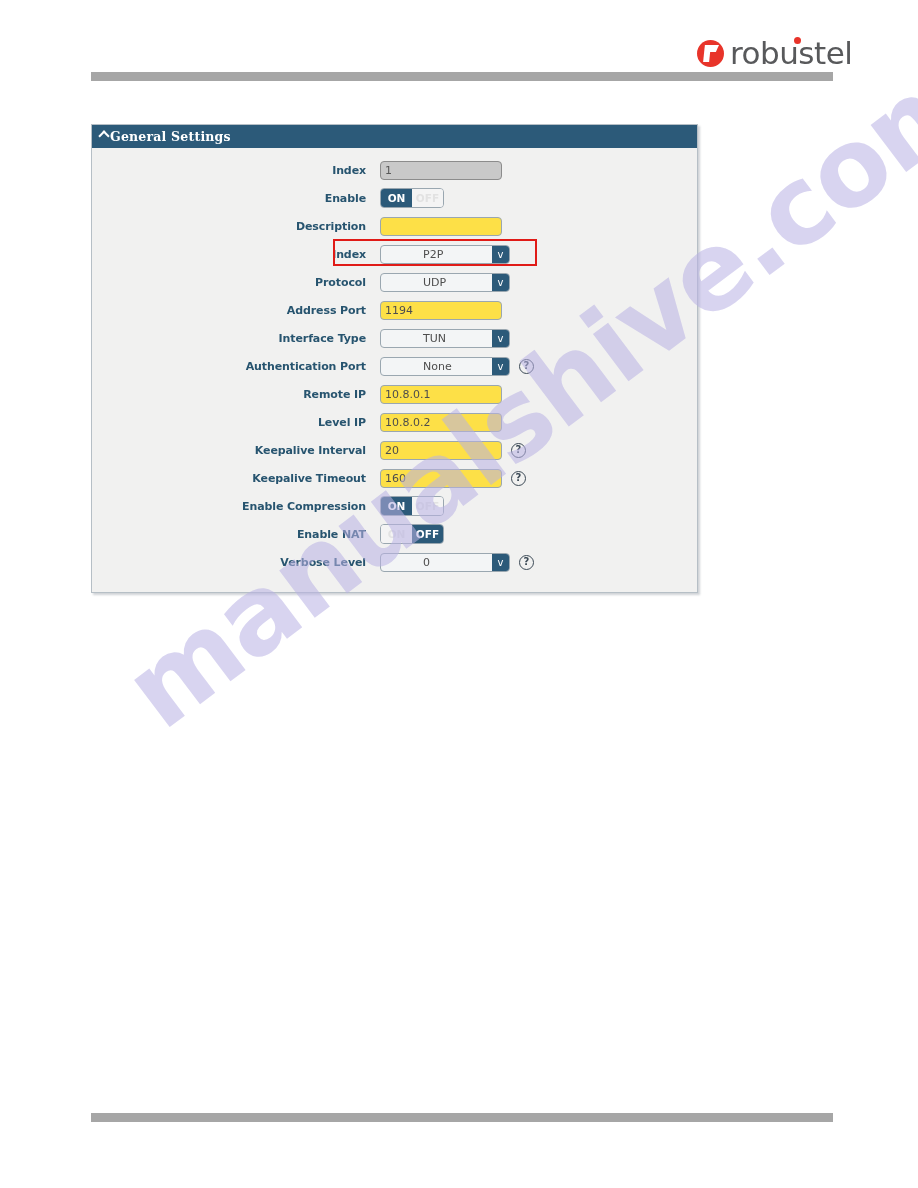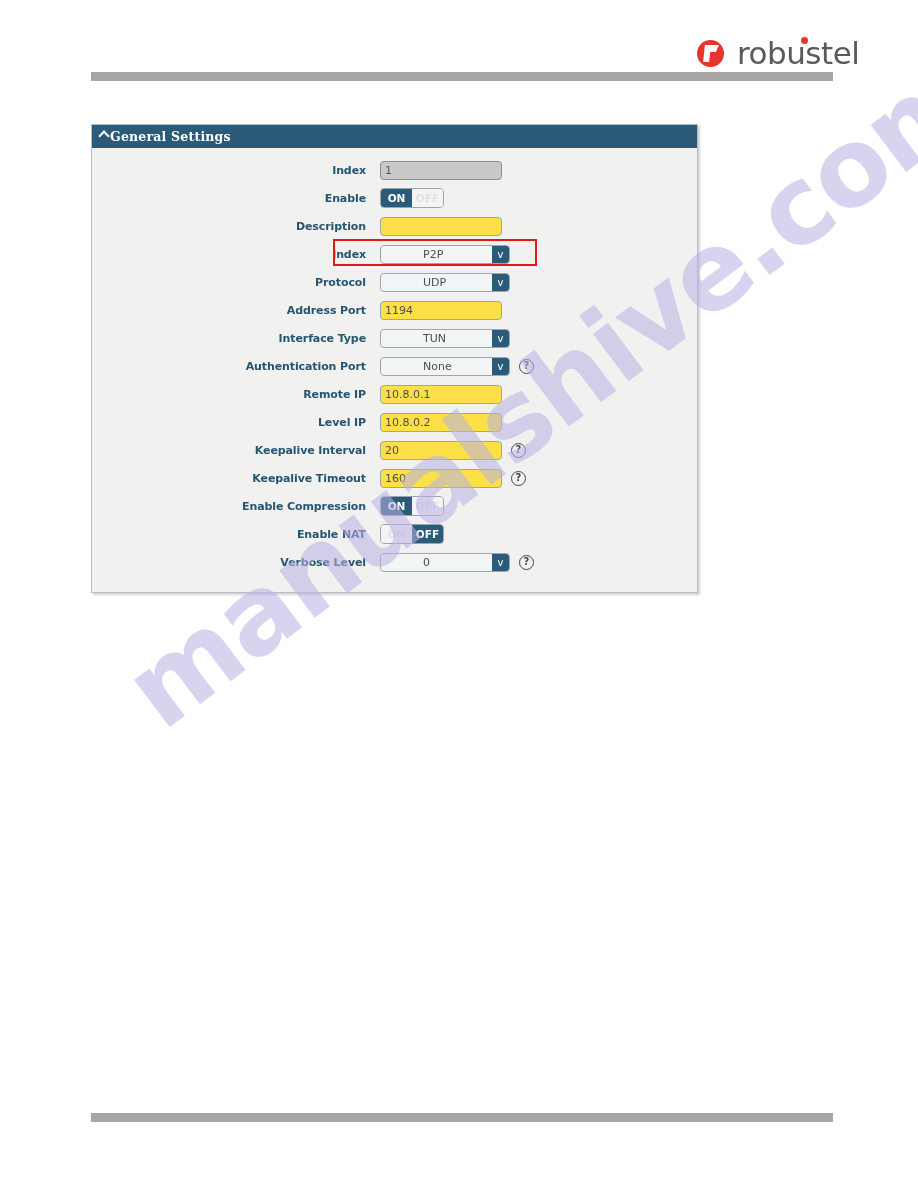--- a/index.html
+++ b/index.html
@@ -22,21 +22,21 @@
     height: 1188px;
   }
 
   
   .brand {
     position: absolute;
     left: 697px;
     top: 38px;
     display: flex;
     align-items: center;
-    gap: 13px;
+    gap: 6px;
   }
   .brand-mark {
     width: 27px;
     height: 27px;
     border-radius: 50%;
     background: #e8342a;
     position: relative;
     flex: none;
   }
   .brand-mark::before {

